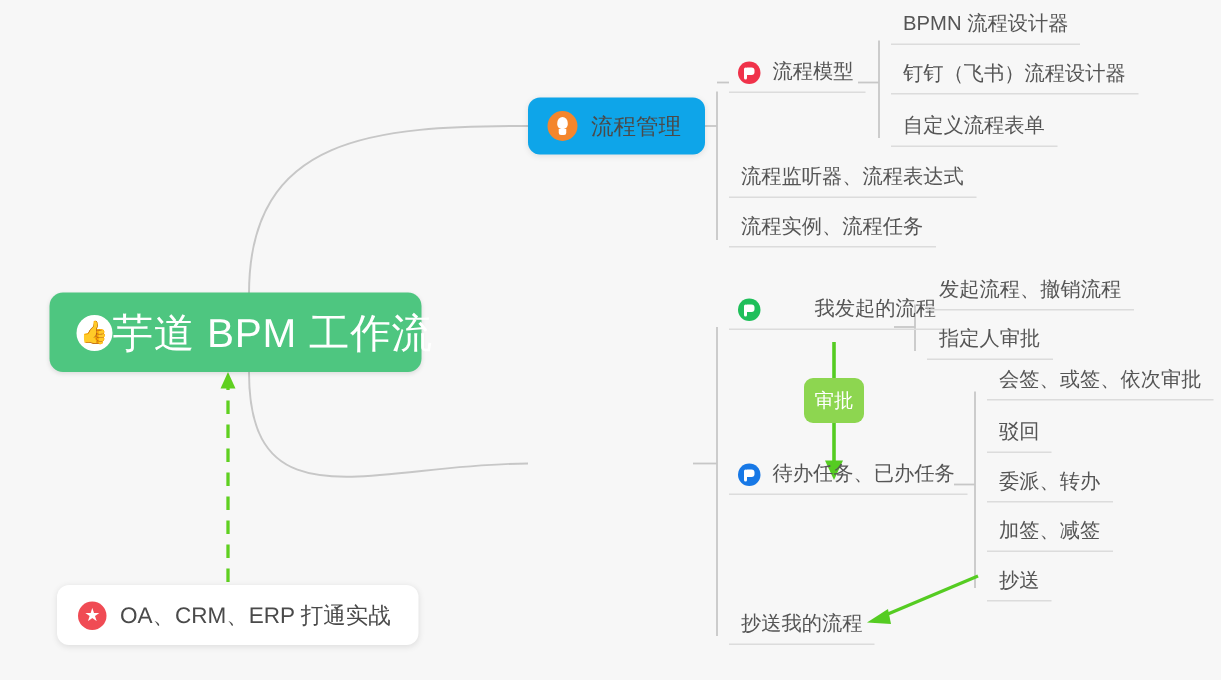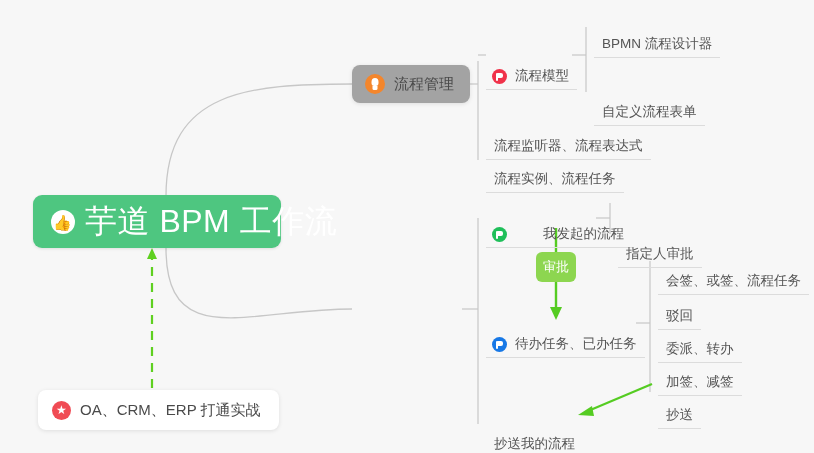--- a/index.html
+++ b/index.html
@@ -40,30 +40,29 @@
     background: #4ec680;
     border-radius: 9px;
     box-shadow: 0 1px 3px rgba(0,0,0,0.10);
     display: flex;
     align-items: center;
     padding-left: 18px;
     box-sizing: border-box;
   }
   .root-label {
     color: #ffffff;
-    font-size: 32px;
+    font-size: 27px;
     letter-spacing: 0.5px;
-    margin-left: 10px;
     white-space: nowrap;
   }
 
   
   .branch-card {
     position: absolute;
-    background: #a3a3a3;
+    background: #0ea5e9;
     border-radius: 8px;
     box-shadow: 0 1px 4px rgba(0,0,0,0.10);
     display: flex;
     align-items: center;
     padding: 0 16px 0 13px;
     box-sizing: border-box;
     height: 38px;
   }
   .branch-label {
     font-size: 15px;
@@ -98,21 +97,20 @@
     position: absolute;
     font-size: 13.5px;
     color: #555555;
     white-space: nowrap;
     border-bottom: 1px solid #dcdcdc;
     padding: 0 8px 5px 8px;
     line-height: 16px;
     box-sizing: border-box;
     display: flex;
     align-items: flex-end;
-    margin-top: 28px;
   }
   .leaf.has-icon {
     padding-left: 6px;
   }
   .leaf .leaf-text { margin-left: 0; }
   .leaf.has-icon .leaf-text { margin-left: 8px; }
 
   
   .dot-icon {
     width: 15px;
@@ -318,47 +316,53 @@
   </div>
 
   <div class="leaf has-icon" style="left:486px; top:40px;">
     <span class="dot-icon" style="background:#f0324a;"></span>
     <span class="leaf-text">流程模型</span>
   </div>
 
   <div class="leaf" style="left:594px; top:8px;">
     <span class="leaf-text">BPMN 流程设计器</span>
   </div>
+  <div class="leaf" style="left:594px; top:41px;">
+    <span class="leaf-text">钉钉（飞书）流程设计器</span>
+  </div>
   <div class="leaf" style="left:594px; top:76px;">
     <span class="leaf-text">自定义流程表单</span>
   </div>
 
   <div class="leaf" style="left:486px; top:110px;text-align:right;">
     <span class="leaf-text">流程监听器、流程表达式</span>
   </div>
   <div class="leaf" style="left:486px; top:143px;">
     <span class="leaf-text">流程实例、流程任务</span>
   </div>
 
 
   <div class="leaf has-icon" style="left:486px; top:198px;gap:28px;">
     <span class="dot-icon" style="background:#1fbf5a;"></span>
     <span class="leaf-text">我发起的流程</span>
   </div>
+  <div class="leaf" style="left:618px; top:185px;">
+    <span class="leaf-text">发起流程、撤销流程</span>
+  </div>
   <div class="leaf" style="left:618px; top:218px;">
     <span class="leaf-text">指定人审批</span>
   </div>
 
   <div class="leaf has-icon" style="left:486px; top:308px;align-items:flex-end;">
     <span class="dot-icon" style="background:#1778e6;"></span>
     <span class="leaf-text">待办任务、已办任务</span>
   </div>
 
   <div class="leaf" style="left:658px; top:245px;">
-    <span class="leaf-text">会签、或签、流程任务</span>
+    <span class="leaf-text">会签、或签、依次审批</span>
   </div>
   <div class="leaf" style="left:658px; top:280px;">
     <span class="leaf-text">驳回</span>
   </div>
   <div class="leaf" style="left:658px; top:313px;">
     <span class="leaf-text">委派、转办</span>
   </div>
   <div class="leaf" style="left:658px; top:346px;">
     <span class="leaf-text">加签、减签</span>
   </div>

